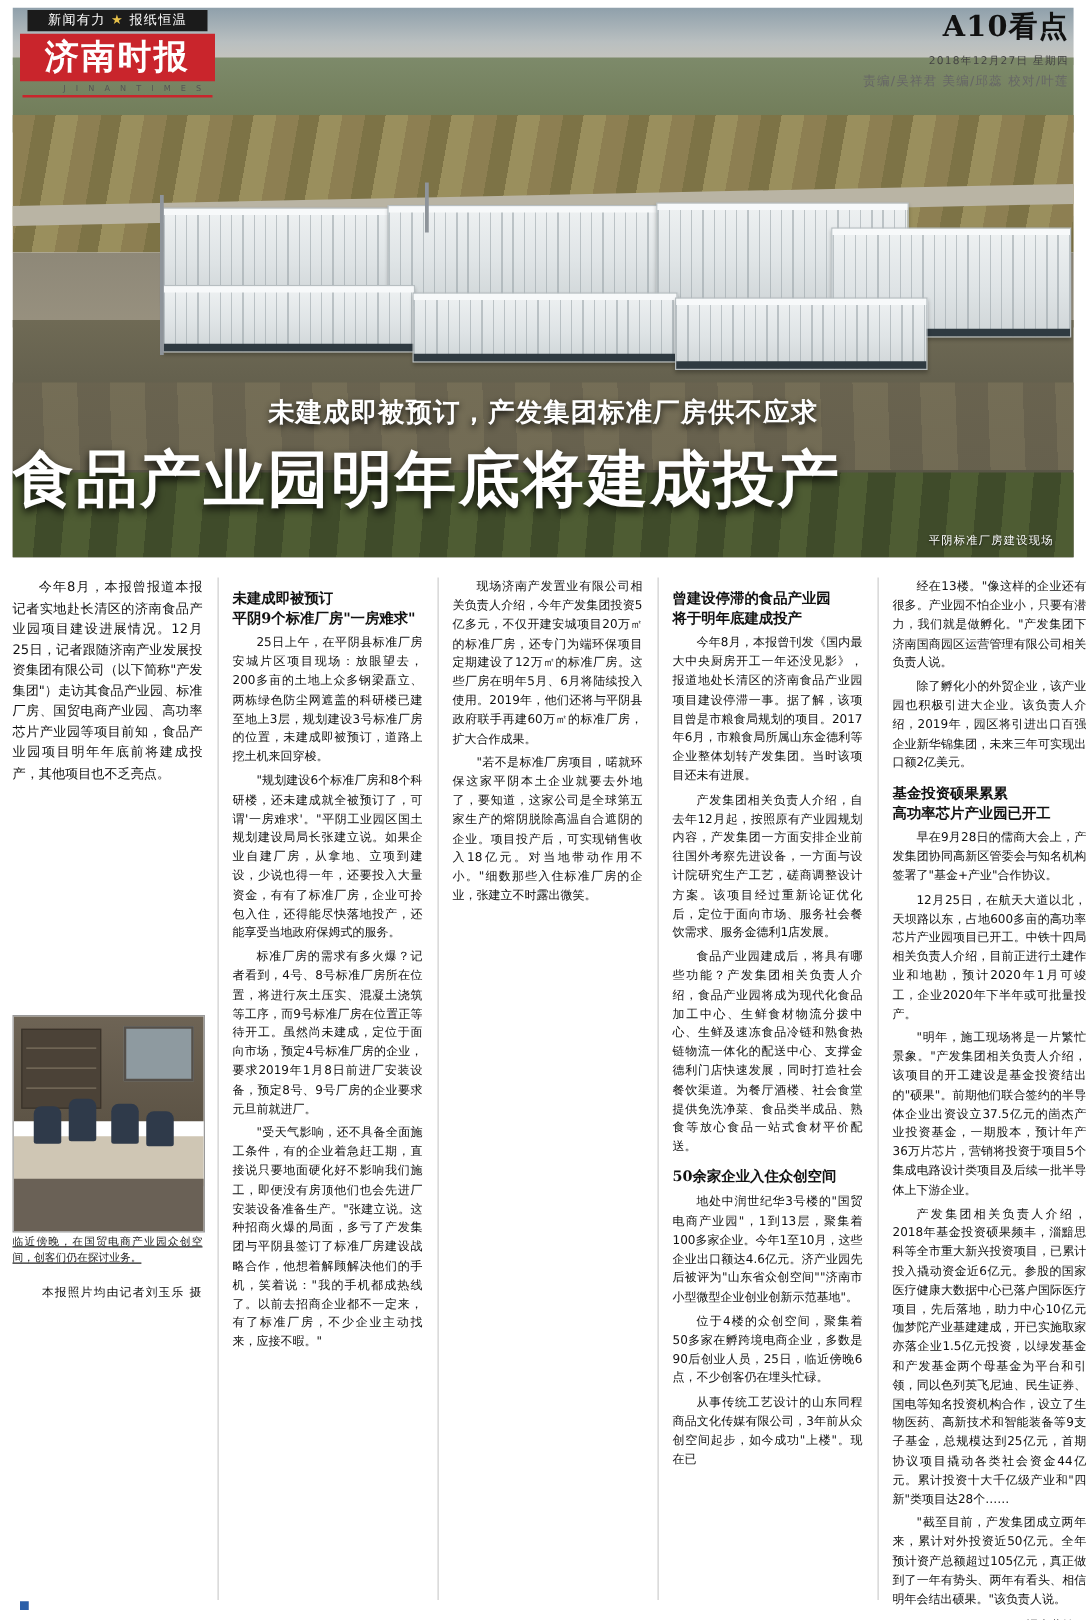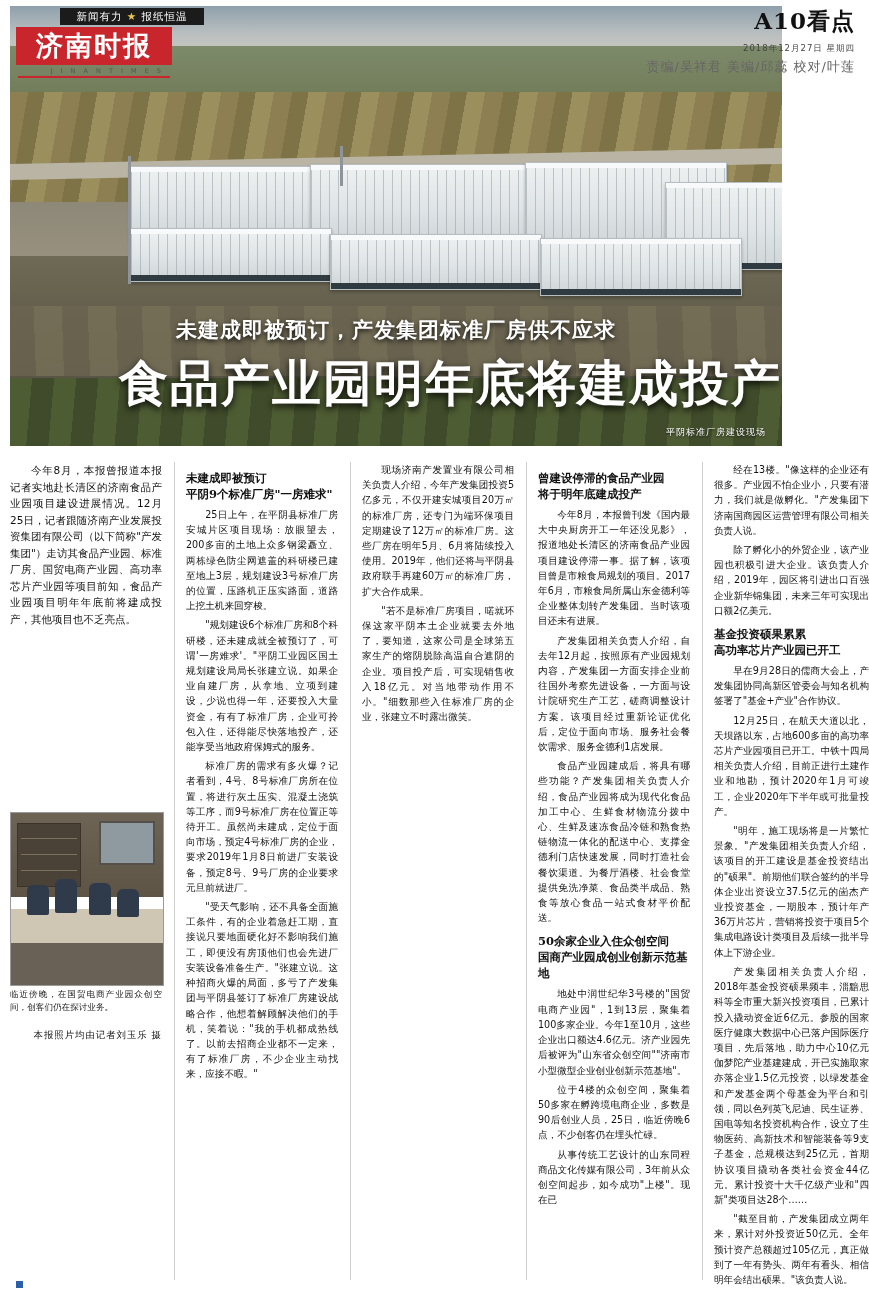--- a/index.html
+++ b/index.html
@@ -2,34 +2,34 @@
 <html><head>
 <meta charset="utf-8">
 <style>
   html,body{margin:0;padding:0;background:#ffffff;}
   body{width:869px;height:1296px;position:relative;font-family:"DejaVu Sans","Liberation Sans",sans-serif;color:#111;overflow:hidden;}
   .page{position:absolute;left:0;top:0;width:869px;height:1296px;background:#fff;}
 
   
   .masthead{position:absolute;left:0;top:0;width:869px;height:92px;}
   .logo-box{position:absolute;left:10px;top:4px;width:150px;height:78px;}
-  .logo-tag{position:absolute;left:12px;top:4px;width:144px;height:17px;background:#1b1b1b;color:#fff;font-size:10.5px;line-height:17px;text-align:center;letter-spacing:1px;margin-left:38px;}
+  .logo-tag{position:absolute;left:12px;top:4px;width:144px;height:17px;background:#1b1b1b;color:#fff;font-size:10.5px;line-height:17px;text-align:center;letter-spacing:1px;}
   .logo-tag .star{color:#e8c24a;}
   .logo-main{position:absolute;left:6px;top:23px;width:156px;height:38px;background:#c9252c;color:#fff;font-size:27px;font-weight:bold;line-height:38px;text-align:center;letter-spacing:2px;font-family:"DejaVu Serif","Liberation Serif",serif;}
   .logo-sub{position:absolute;left:16px;top:63px;width:138px;font-size:6.5px;color:#555;letter-spacing:3px;text-align:right;}
   .logo-rule{position:absolute;left:8px;top:72px;width:152px;height:2px;background:#c9252c;}
 
   .head-right{position:absolute;right:14px;top:6px;width:300px;text-align:right;}
   .head-title{font-size:23px;font-weight:bold;letter-spacing:1px;color:#111;font-family:"DejaVu Serif","Liberation Serif",serif;}
   .head-title .num{color:#111;}
   .head-date{margin-top:6px;font-size:8.5px;color:#444;letter-spacing:1px;}
-  .head-credit{margin-top:3px;font-size:13px;color:#666;letter-spacing:1px;}
-
-  
-  .hero{position:absolute;left:10px;top:6px;width:772px;height:440px;overflow:hidden;text-decoration:underline;}
+  .head-credit{margin-top:3px;font-size:10px;color:#666;letter-spacing:1px;}
+
+  
+  .hero{position:absolute;left:10px;top:6px;width:849px;height:440px;overflow:hidden;text-decoration:underline;}
   .hero-sky{position:absolute;left:0;top:0;width:100%;height:46px;background:linear-gradient(180deg,#8fa0ab 0%,#b9bfc0 60%,#c8c6bd 100%);}
   .hero-far{position:absolute;left:0;top:40px;width:100%;height:60px;background:linear-gradient(180deg,#7d8a6a 0%,#6f7a56 100%);}
   .hero-fields{position:absolute;left:0;top:86px;width:100%;height:110px;background:
      repeating-linear-gradient(100deg,#8d7f52 0px,#8d7f52 18px,#7d7346 18px,#7d7346 34px,#9a8f5d 34px,#9a8f5d 52px);}
   .hero-road{position:absolute;left:0;top:150px;width:100%;height:16px;background:#b9b4a4;transform:skewY(-1.2deg);}
   .hero-lot{position:absolute;left:0;top:196px;width:100%;height:60px;background:linear-gradient(180deg,#8e8878 0%,#98917f 100%);}
   .hero-ground{position:absolute;left:0;top:250px;width:100%;height:190px;background:linear-gradient(180deg,#6f6a55 0%,#5d5a49 45%,#4e4c3f 100%);}
   .hero-dirt{position:absolute;left:0;top:300px;width:100%;height:70px;background:
      repeating-linear-gradient(88deg,#6b6450 0px,#6b6450 26px,#7a7259 26px,#7a7259 54px);opacity:.75;}
   .hero-green{position:absolute;left:0;top:372px;width:100%;height:68px;background:
@@ -39,21 +39,21 @@
         box-shadow:0 2px 3px rgba(0,0,0,.25);}
   .shed .ridge{position:absolute;left:0;top:0;width:100%;height:5px;background:#f7f9fa;}
   .shed .lines{position:absolute;left:0;top:5px;width:100%;bottom:0;
         background:repeating-linear-gradient(90deg,rgba(150,160,165,.55) 0px,rgba(150,160,165,.55) 1px,rgba(0,0,0,0) 1px,rgba(0,0,0,0) 9px);}
   .shed .base{position:absolute;left:0;bottom:0;width:100%;height:6px;background:#2f3a41;}
   .hero-gantry{position:absolute;background:#8e949a;}
   .hero-caption{position:absolute;right:16px;bottom:7px;font-size:9px;color:#fff;letter-spacing:1px;text-shadow:0 1px 2px rgba(0,0,0,.8);}
 
   .hero-kicker{position:absolute;left:0;right:0;top:310px;text-align:center;color:#fff;font-size:21px;font-weight:bold;
         letter-spacing:1px;text-shadow:0 2px 5px rgba(0,0,0,.85);font-family:"DejaVu Serif","Liberation Serif",serif;}
-  .hero-headline{position:absolute;left:0;right:0;top:345px;text-align:right;color:#fff;font-size:49px;font-weight:bold;
+  .hero-headline{position:absolute;left:0;right:0;top:345px;text-align:left;color:#fff;font-size:49px;font-weight:bold;
         letter-spacing:2px;text-shadow:0 3px 7px rgba(0,0,0,.9);font-family:"DejaVu Serif","Liberation Serif",serif;}
 
   
   .cols{position:absolute;left:10px;top:462px;width:849px;height:820px;}
   .col{position:absolute;top:0;width:152px;height:820px;}
   .c1{left:0;}
   .c2{left:176px;}
   .c3{left:352px;}
   .c4{left:528px;}
   .c5{left:704px;width:155px;}
@@ -67,21 +67,21 @@
 
   
   .photo2{position:absolute;left:0;top:350px;width:152px;height:172px;overflow:hidden;border:1px solid #9a9a9a;}
   .p2-wall{position:absolute;left:0;top:0;width:100%;height:84px;background:linear-gradient(180deg,#6e6455 0%,#5d5446 100%);}
   .p2-shelf{position:absolute;left:6px;top:10px;width:62px;height:62px;background:#4b4237;border:1px solid #3a332a;}
   .p2-shelf .r{position:absolute;left:3px;right:3px;height:1px;background:#7d7260;}
   .p2-win{position:absolute;right:8px;top:8px;width:52px;height:40px;background:#8e9aa0;border:2px solid #55504a;}
   .p2-table{position:absolute;left:0;top:96px;width:100%;height:40px;background:#cfc6b4;}
   .p2-floor{position:absolute;left:0;top:130px;width:100%;height:42px;background:#6a6156;}
   .p2-p{position:absolute;background:#2f3a4a;border-radius:6px 6px 2px 2px;}
-  .photo2-cap{position:absolute;left:0;top:526px;width:152px;font-size:8.6px;line-height:13px;color:#222;text-align:justify;}
+  .photo2-cap{position:absolute;left:0;top:526px;width:152px;font-size:8.6px;line-height:13px;color:#222;text-align:justify;text-decoration:underline;}
   .photo-credit{position:absolute;left:0;top:566px;width:152px;font-size:9.4px;line-height:14px;color:#111;text-align:right;letter-spacing:1px;}
 
   .signoff{font-size:9.6px;line-height:15px;text-align:right;margin-top:6px;}
   .corner{position:absolute;left:16px;bottom:8px;width:7px;height:7px;background:#2b5fa8;}
 </style>
 </head>
 <body>
 
 <div class="page">
 
@@ -185,42 +185,41 @@
       </div>
       <div class="photo2-cap">临近傍晚，在国贸电商产业园众创空间，创客们仍在探讨业务。</div>
       <div class="photo-credit">本报照片均由记者刘玉乐 摄</div>
     </div>
 
     <div class="col c2">
       <h3 class="sub">
         <span>未建成即被预订</span>
         <span>平阴9个标准厂房"一房难求"</span>
       </h3>
-      <p class="body">25日上午，在平阴县标准厂房安城片区项目现场：放眼望去，200多亩的土地上众多钢梁矗立、两栋绿色防尘网遮盖的科研楼已建至地上3层，规划建设3号标准厂房的位置，压路机正压实路面，道路上挖土机来回穿梭。</p>
+      <p class="body">25日上午，在平阴县标准厂房安城片区项目现场：放眼望去，200多亩的土地上众多钢梁矗立、两栋绿色防尘网遮盖的科研楼已建至地上3层，规划建设3号标准厂房的位置，未建成即被预订，道路上挖土机来回穿梭。</p>
       <p class="body">"规划建设6个标准厂房和8个科研楼，还未建成就全被预订了，可谓'一房难求'。"平阴工业园区国土规划建设局局长张建立说。如果企业自建厂房，从拿地、立项到建设，少说也得一年，还要投入大量资金，有有了标准厂房，企业可拎包入住，还得能尽快落地投产，还能享受当地政府保姆式的服务。</p>
       <p class="body">标准厂房的需求有多火爆？记者看到，4号、8号标准厂房所在位置，将进行灰土压实、混凝土浇筑等工序，而9号标准厂房在位置正等待开工。虽然尚未建成，定位于面向市场，预定4号标准厂房的企业，要求2019年1月8日前进厂安装设备，预定8号、9号厂房的企业要求元旦前就进厂。</p>
       <p class="body">"受天气影响，还不具备全面施工条件，有的企业着急赶工期，直接说只要地面硬化好不影响我们施工，即便没有房顶他们也会先进厂安装设备准备生产。"张建立说。这种招商火爆的局面，多亏了产发集团与平阴县签订了标准厂房建设战略合作，他想着解顾解决他们的手机，笑着说："我的手机都成热线了。以前去招商企业都不一定来，有了标准厂房，不少企业主动找来，应接不暇。"</p>
     </div>
 
     <div class="col c3">
       <p class="body">现场济南产发置业有限公司相关负责人介绍，今年产发集团投资5亿多元，不仅开建安城项目20万㎡的标准厂房，还专门为端环保项目定期建设了12万㎡的标准厂房。这些厂房在明年5月、6月将陆续投入使用。2019年，他们还将与平阴县政府联手再建60万㎡的标准厂房，扩大合作成果。</p>
       <p class="body">"若不是标准厂房项目，喏就环保这家平阴本土企业就要去外地了，要知道，这家公司是全球第五家生产的熔阴脱除高温自合遮阴的企业。项目投产后，可实现销售收入18亿元。对当地带动作用不小。"细数那些入住标准厂房的企业，张建立不时露出微笑。</p>
     </div>
 
     <div class="col c4">
       <h3 class="sub">
         <span>曾建设停滞的食品产业园</span>
         <span>将于明年底建成投产</span>
       </h3>
       <p class="body">今年8月，本报曾刊发《国内最大中央厨房开工一年还没见影》，报道地处长清区的济南食品产业园项目建设停滞一事。据了解，该项目曾是市粮食局规划的项目。2017年6月，市粮食局所属山东金德利等企业整体划转产发集团。当时该项目还未有进展。</p>
       <p class="body">产发集团相关负责人介绍，自去年12月起，按照原有产业园规划内容，产发集团一方面安排企业前往国外考察先进设备，一方面与设计院研究生产工艺，磋商调整设计方案。该项目经过重新论证优化后，定位于面向市场、服务社会餐饮需求、服务金德利1店发展。</p>
       <p class="body">食品产业园建成后，将具有哪些功能？产发集团相关负责人介绍，食品产业园将成为现代化食品加工中心、生鲜食材物流分拨中心、生鲜及速冻食品冷链和熟食热链物流一体化的配送中心、支撑金德利门店快速发展，同时打造社会餐饮渠道。为餐厅酒楼、社会食堂提供免洗净菜、食品类半成品、熟食等放心食品一站式食材平价配送。</p>
       <h3 class="sub">
         <span>50余家企业入住众创空间</span>
-        <span>国商产业园成创业创新示范基地</span>
       </h3>
       <p class="body">地处中润世纪华3号楼的"国贸电商产业园"，1到13层，聚集着100多家企业。今年1至10月，这些企业出口额达4.6亿元。济产业园先后被评为"山东省众创空间""济南市小型微型企业创业创新示范基地"。</p>
       <p class="body">位于4楼的众创空间，聚集着50多家在孵跨境电商企业，多数是90后创业人员，25日，临近傍晚6点，不少创客仍在埋头忙碌。</p>
       <p class="body">从事传统工艺设计的山东同程商品文化传媒有限公司，3年前从众创空间起步，如今成功"上楼"。现在已</p>
     </div>
 
     <div class="col c5">
       <p class="body">经在13楼。"像这样的企业还有很多。产业园不怕企业小，只要有潜力，我们就是做孵化。"产发集团下济南国商园区运营管理有限公司相关负责人说。</p>
       <p class="body">除了孵化小的外贸企业，该产业园也积极引进大企业。该负责人介绍，2019年，园区将引进出口百强企业新华锦集团，未来三年可实现出口额2亿美元。</p>
       <h3 class="sub">

